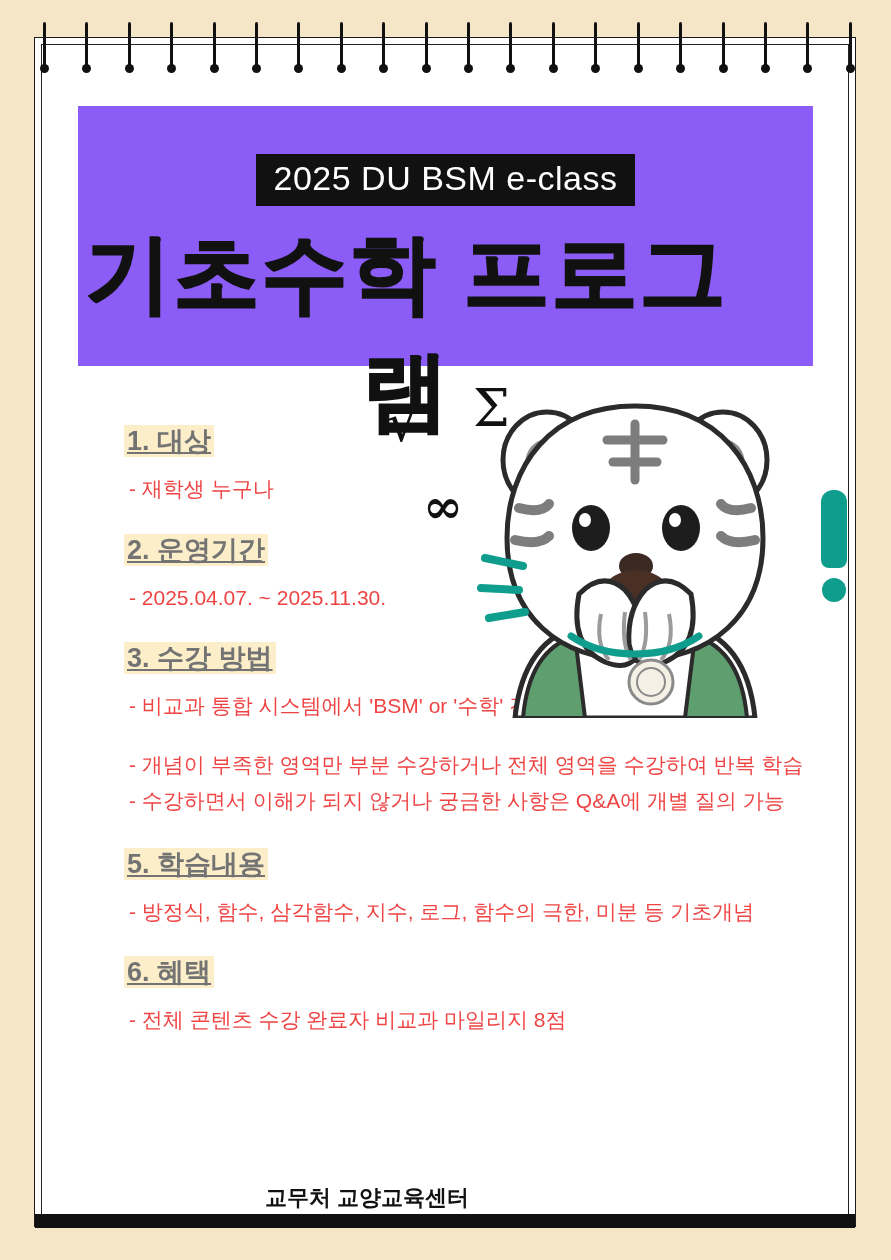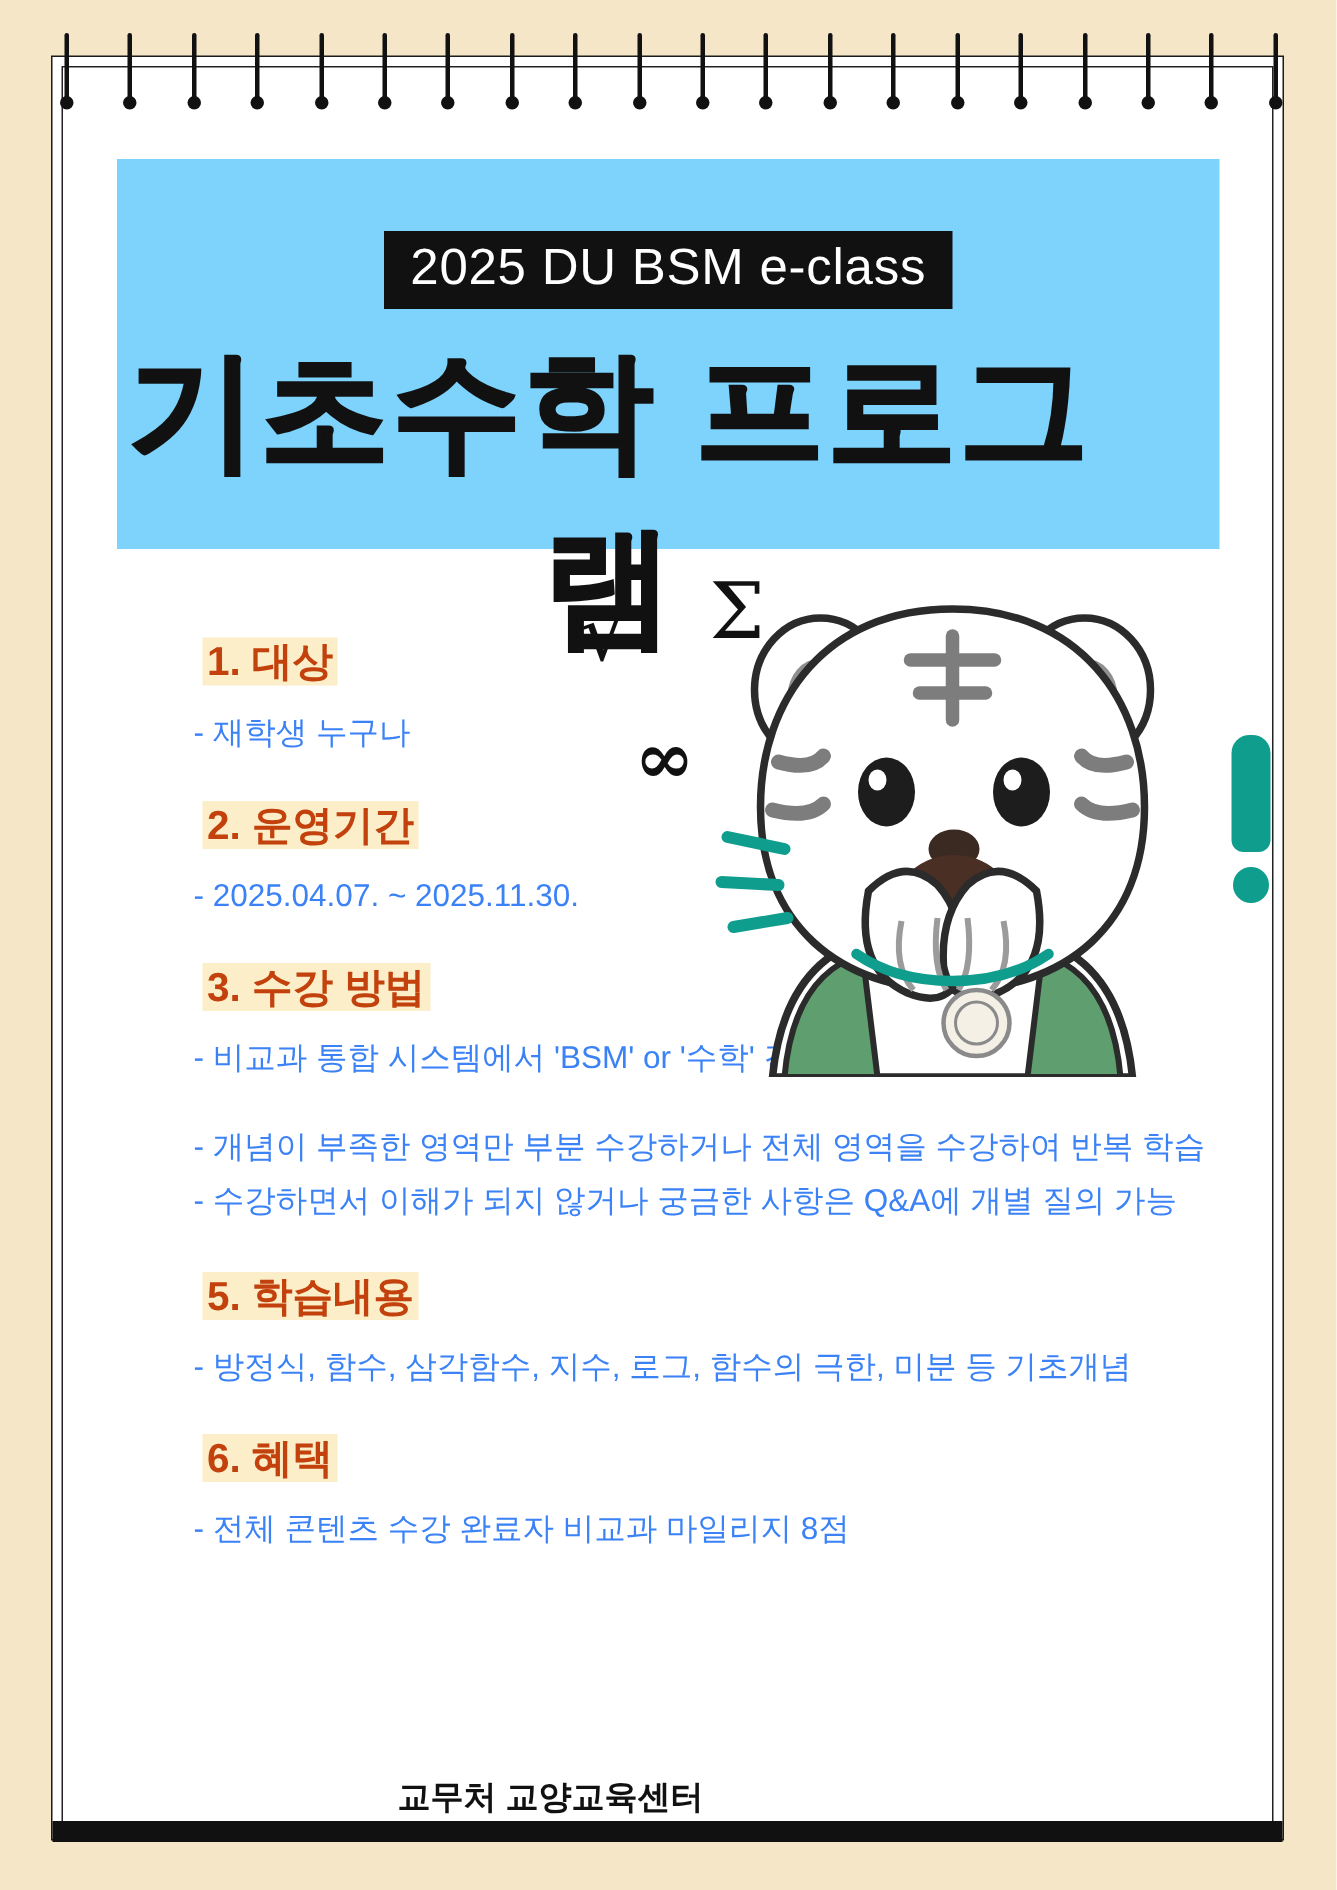--- a/index.html
+++ b/index.html
@@ -79,21 +79,21 @@
     background: #111;
   }
 
   
   .header-band {
     position: absolute;
     left: 43px;
     top: 68px;
     width: 735px;
     height: 260px;
-    background: #7dd3fc;
+    background: #8b5cf6;
   }
   .eyebrow-wrap {
     position: absolute;
     left: 0;
     top: 48px;
     width: 735px;
     text-align: center;
   }
   .eyebrow {
     display: inline-block;
@@ -123,31 +123,32 @@
     left: 88px;
     top: 385px;
     width: 725px;
   }
   .sec {
     margin-bottom: 4px;
   }
   .sec-head {
     font-size: 27px;
     font-weight: 800;
-    color: #c2410c;
-    margin: 0 0 14px 12px;
+    color: #737373;
+    margin: 0 0 14px 1px;
     display: inline-block;
+    text-decoration: underline;
   }
   .hl {
     background: #fbeec8;
     padding: 1px 3px;
   }
   .sec-line {
     font-size: 21px;
-    color: #3b82f6;
+    color: #ef4444;
     margin: 0 0 26px 6px;
     line-height: 1.55;
   }
   .sec-line.tight {
     margin-bottom: 4px;
   }
   .sec-line.last {
     margin-bottom: 28px;
   }
   .big-head {

